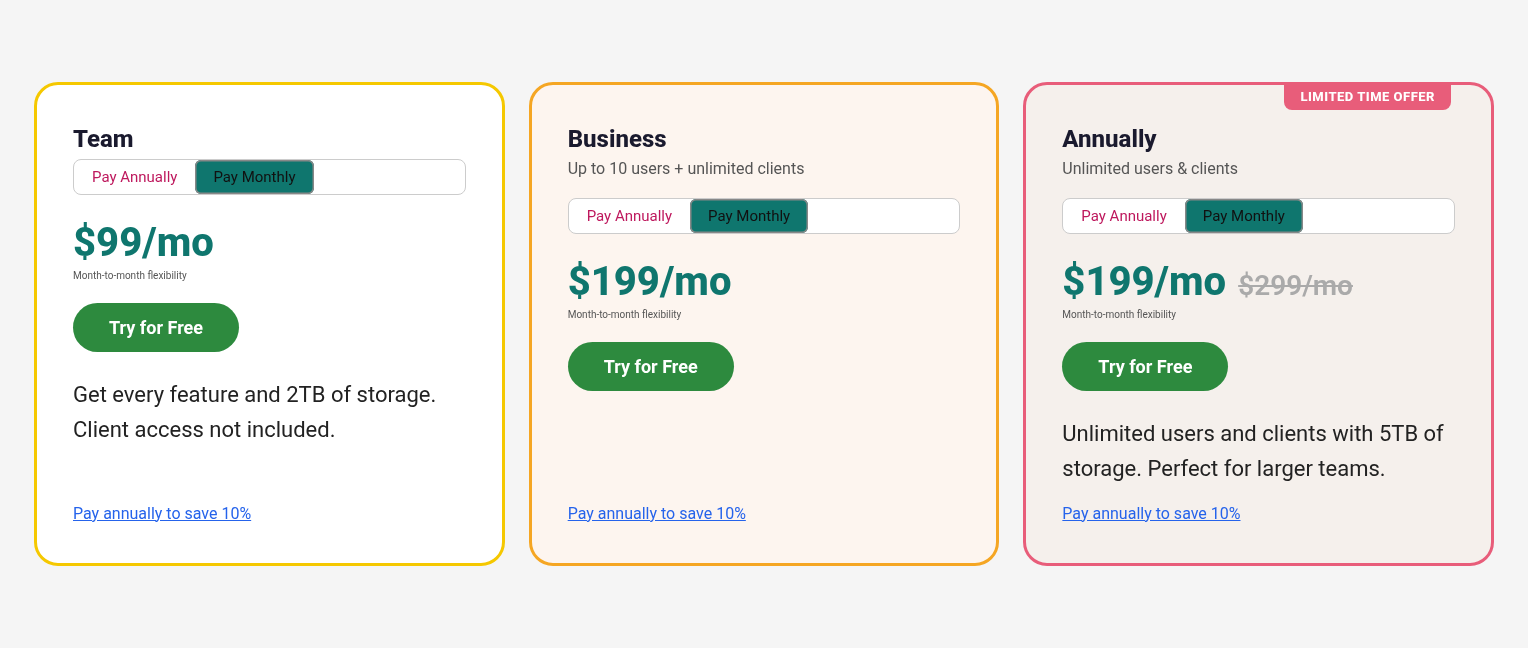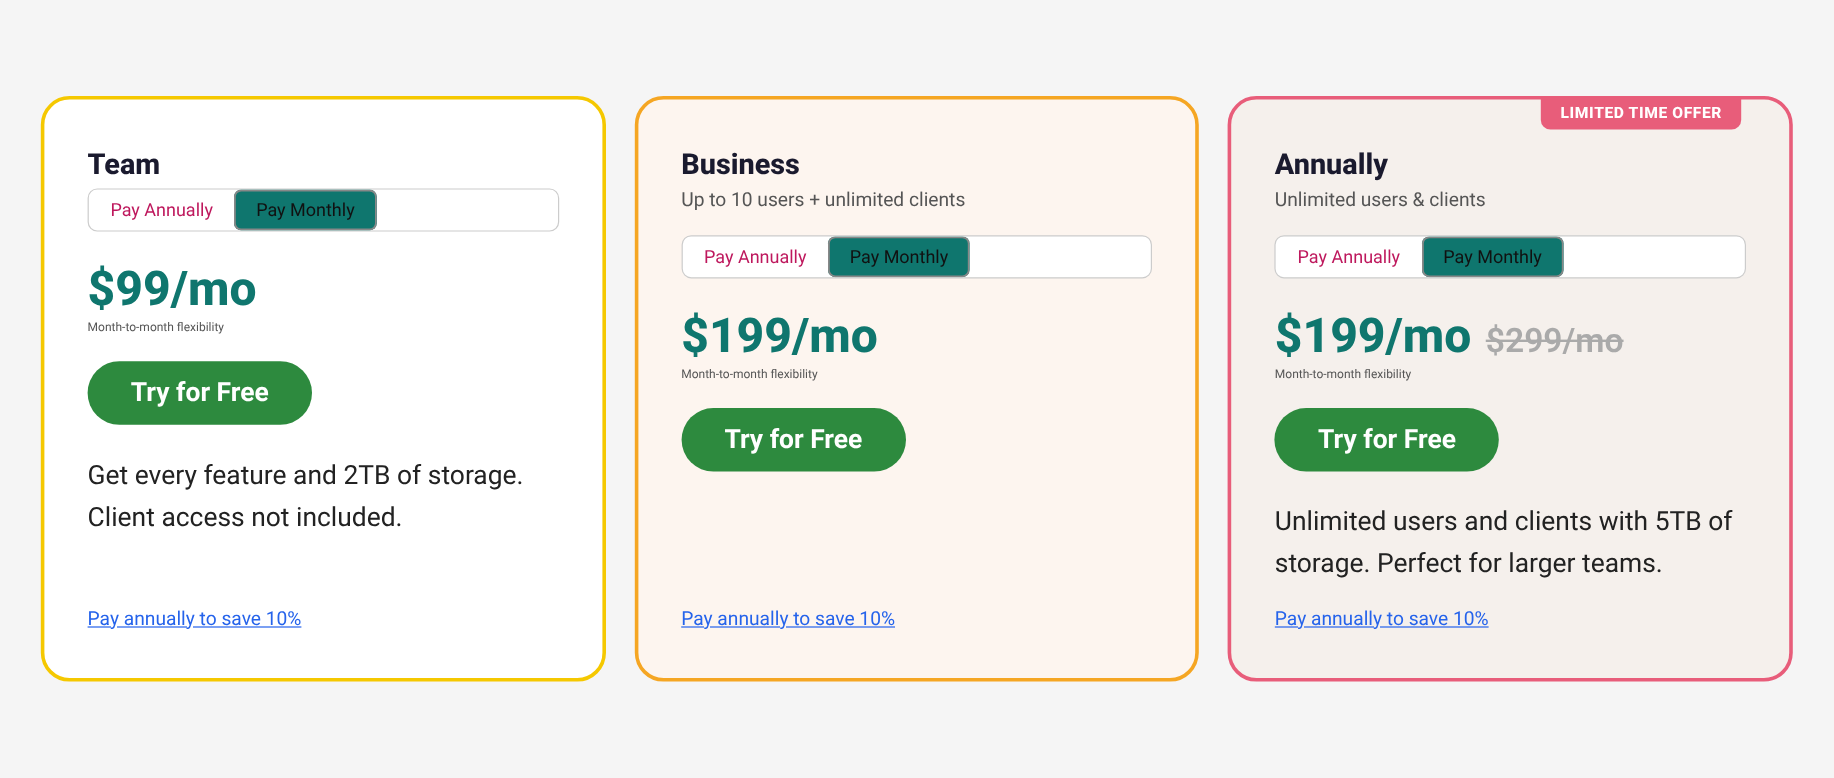--- a/index.html
+++ b/index.html
@@ -108,21 +108,21 @@
     }
     .price-label {
       font-size: 10px;
       color: #555;
       margin-bottom: 22px;
     }
     .try-btn {
       display: inline-block;
       background: #2d8a3e;
       color: #ffffff;
-      font-size: 22px;
+      font-size: 18px;
       font-weight: 700;
       border: none;
       border-radius: 50px;
       padding: 14px 36px;
       cursor: pointer;
       margin-bottom: 26px;
       font-family: inherit;
       width: fit-content;
     }
     .plan-description {

